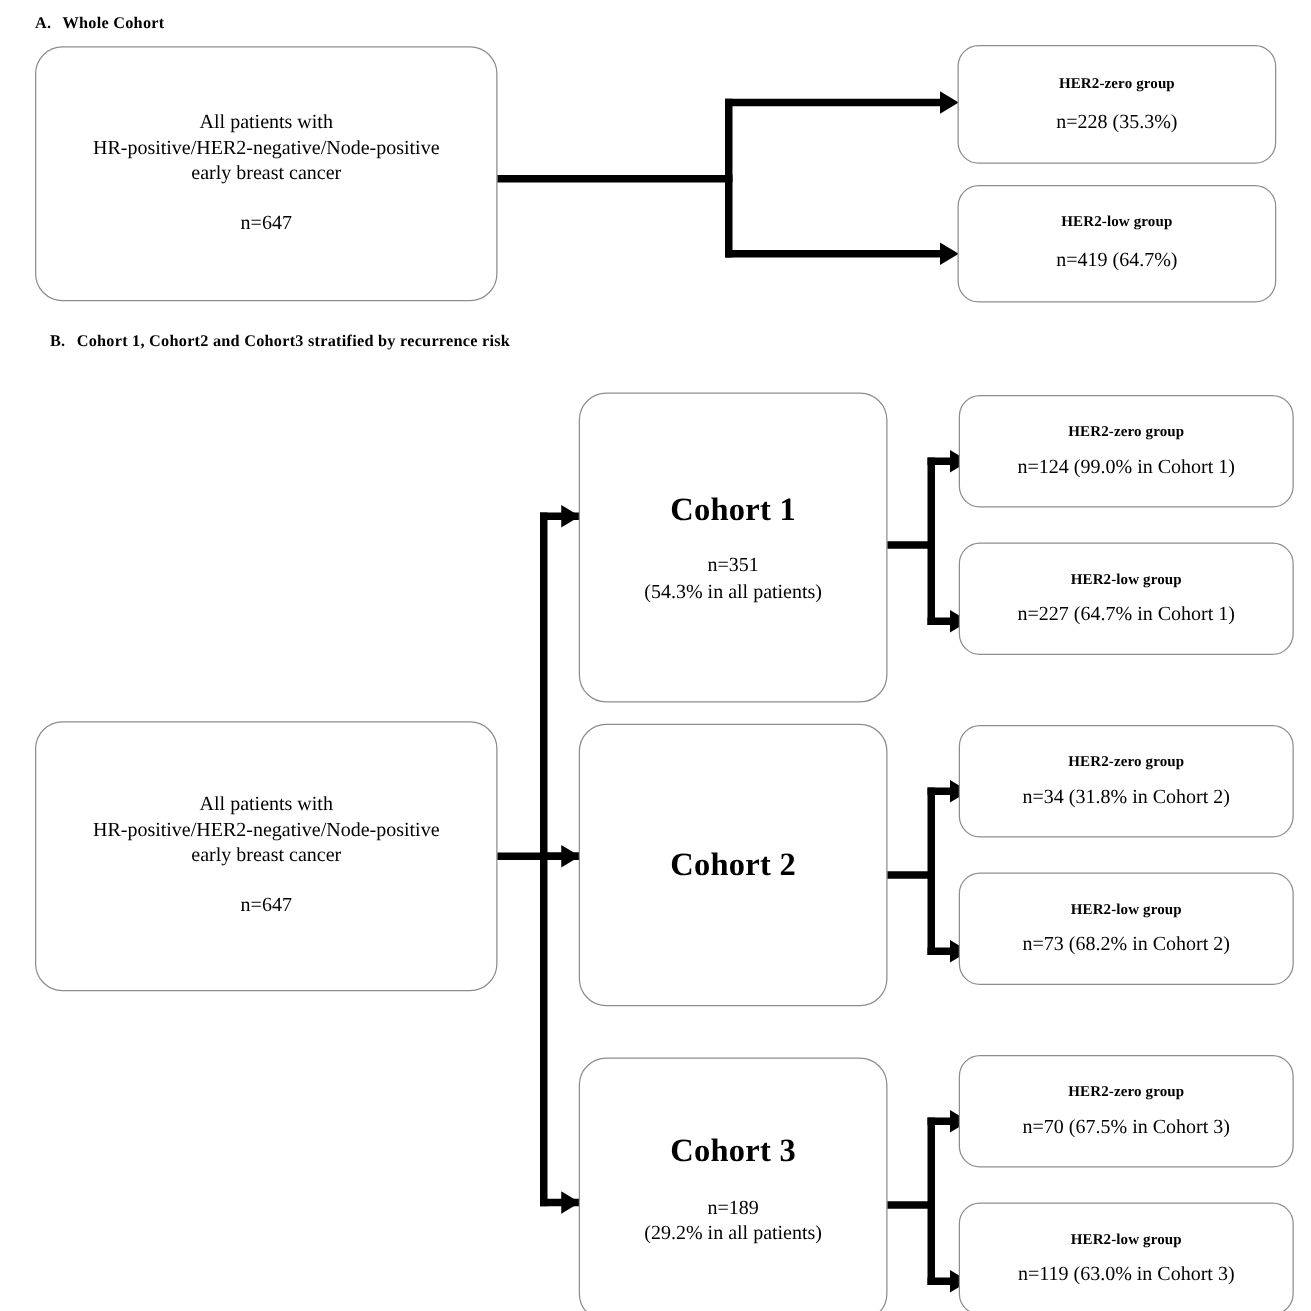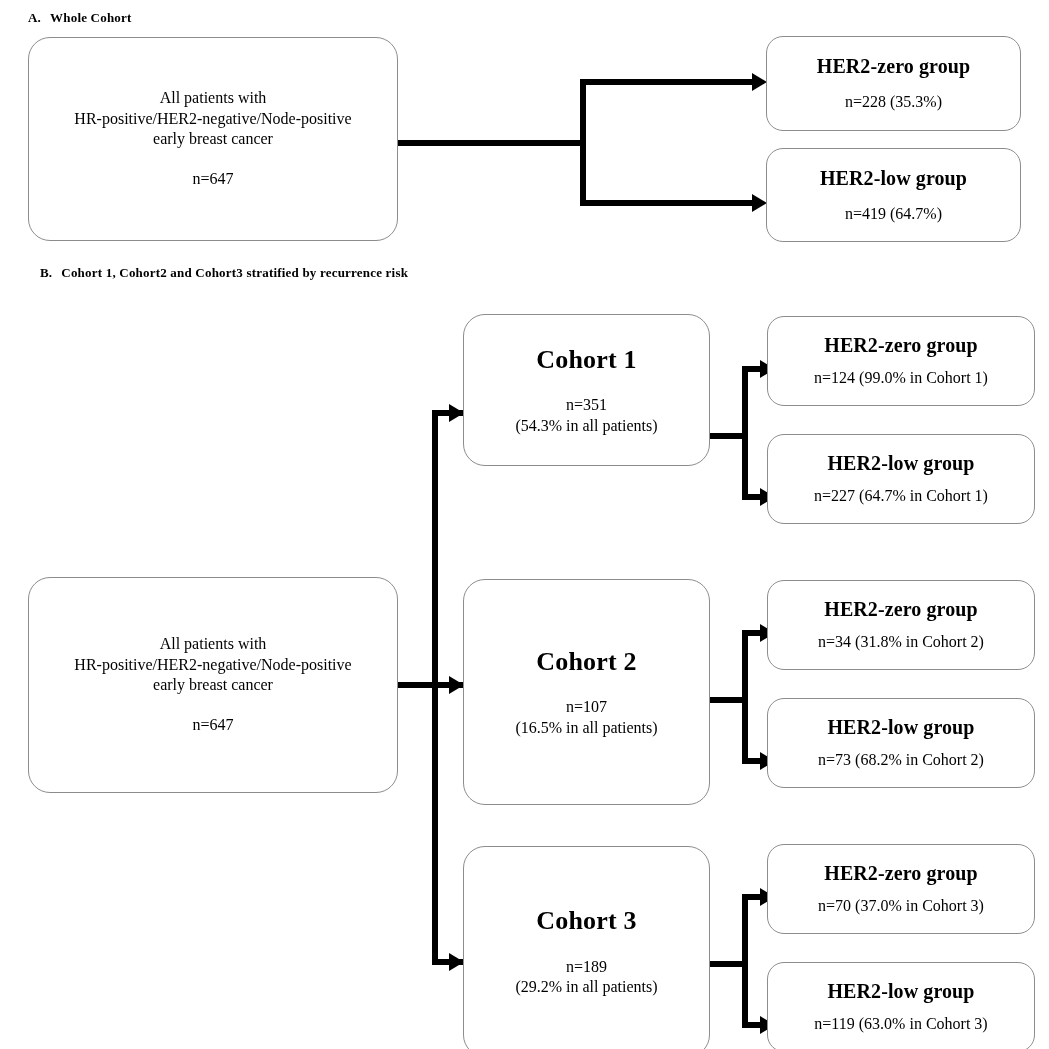--- a/index.html
+++ b/index.html
@@ -44,21 +44,21 @@
     flex-direction: column;
     align-items: center;
     justify-content: center;
     text-align: center;
     padding: 6px 10px;
   }
   .node.tight { border-radius: 17px; }
 
   .node-title {
     font-weight: bold;
-    font-size: 20px;
+    font-size: 12px;
     line-height: 1.22;
     letter-spacing: 0.1px;
   }
   .node-title.big {
     font-size: 26px;
     letter-spacing: 0.2px;
   }
   .node-body {
     font-size: 16px;
     line-height: 1.28;
@@ -145,21 +145,21 @@
     <div class="conn h" style="left:432px; top:410px; width:35px;"></div>
     <div class="arrowhead" style="left:449px; top:404px;"></div>
 
     <div class="conn h" style="left:432px; top:682px; width:35px;"></div>
     <div class="arrowhead" style="left:449px; top:676px;"></div>
 
     <div class="conn h" style="left:432px; top:959px; width:35px;"></div>
     <div class="arrowhead" style="left:449px; top:953px;"></div>
   </div>
 
-  <div class="node" style="left:463px; top:314px; width:247px; height:152px;">
+  <div class="node" style="left:463px; top:314px; width:247px; height:248px;">
     <div class="node-title big">Cohort 1</div>
     <div class="node-body spaced">
       <span class="node-line">n=351</span>
       <span class="node-line">(54.3% in all patients)</span>
     </div>
   </div>
 
   <div class="link-layer">
     <div class="conn h" style="left:710px; top:433px; width:38px;"></div>
     <div class="conn v" style="left:742px; top:366px; height:134px;"></div>
@@ -174,24 +174,20 @@
     <div class="node-body gap-xs">n=124 (99.0% in Cohort 1)</div>
   </div>
 
   <div class="node tight" style="left:767px; top:434px; width:268px; height:90px;">
     <div class="node-title">HER2-low group</div>
     <div class="node-body gap-xs">n=227 (64.7% in Cohort 1)</div>
   </div>
 
   <div class="node" style="left:463px; top:579px; width:247px; height:226px;">
     <div class="node-title big">Cohort 2</div>
-    <div class="node-body spaced">
-      <span class="node-line">n=107</span>
-      <span class="node-line">(16.5% in all patients)</span>
-    </div>
   </div>
 
   <div class="link-layer">
     <div class="conn h" style="left:710px; top:697px; width:38px;"></div>
     <div class="conn v" style="left:742px; top:630px; height:134px;"></div>
     <div class="conn h" style="left:742px; top:630px; width:24px;"></div>
     <div class="arrowhead" style="left:760px; top:624px;"></div>
     <div class="conn h" style="left:742px; top:758px; width:24px;"></div>
     <div class="arrowhead" style="left:760px; top:752px;"></div>
   </div>
@@ -218,21 +214,21 @@
     <div class="conn h" style="left:710px; top:961px; width:38px;"></div>
     <div class="conn v" style="left:742px; top:894px; height:134px;"></div>
     <div class="conn h" style="left:742px; top:894px; width:24px;"></div>
     <div class="arrowhead" style="left:760px; top:888px;"></div>
     <div class="conn h" style="left:742px; top:1022px; width:24px;"></div>
     <div class="arrowhead" style="left:760px; top:1016px;"></div>
   </div>
 
   <div class="node tight" style="left:767px; top:844px; width:268px; height:90px;">
     <div class="node-title">HER2-zero group</div>
-    <div class="node-body gap-xs">n=70 (37.0% in Cohort 3)</div>
+    <div class="node-body gap-xs">n=70 (67.5% in Cohort 3)</div>
   </div>
 
   <div class="node tight" style="left:767px; top:962px; width:268px; height:90px;">
     <div class="node-title">HER2-low group</div>
     <div class="node-body gap-xs">n=119 (63.0% in Cohort 3)</div>
   </div>
 
 </div>
 
 </body></html>

